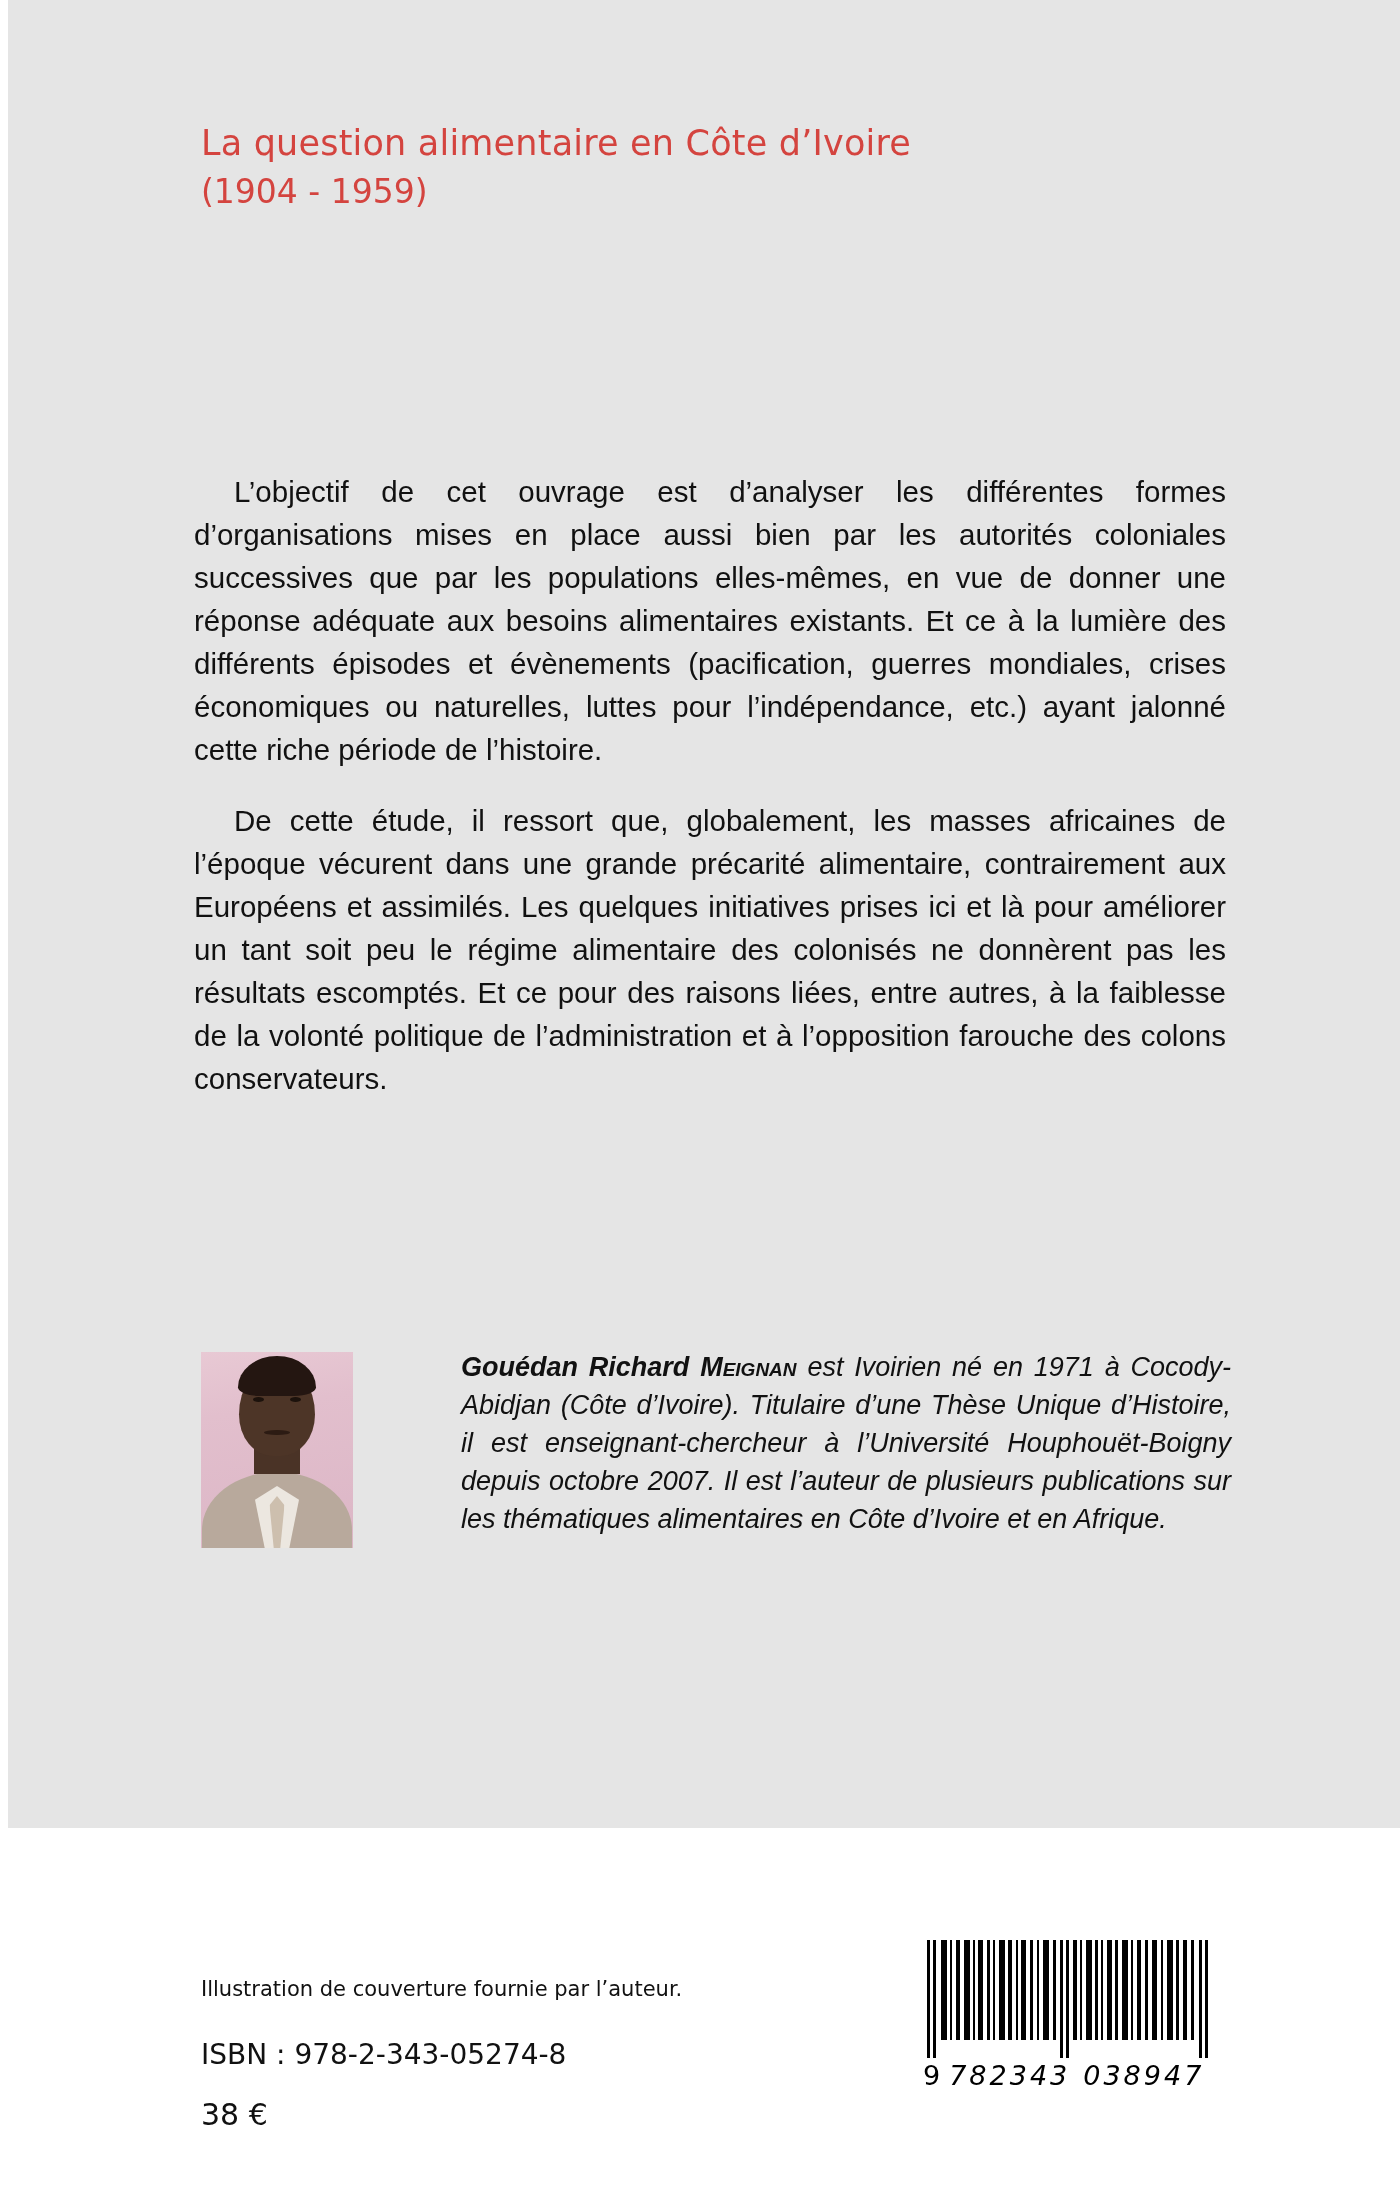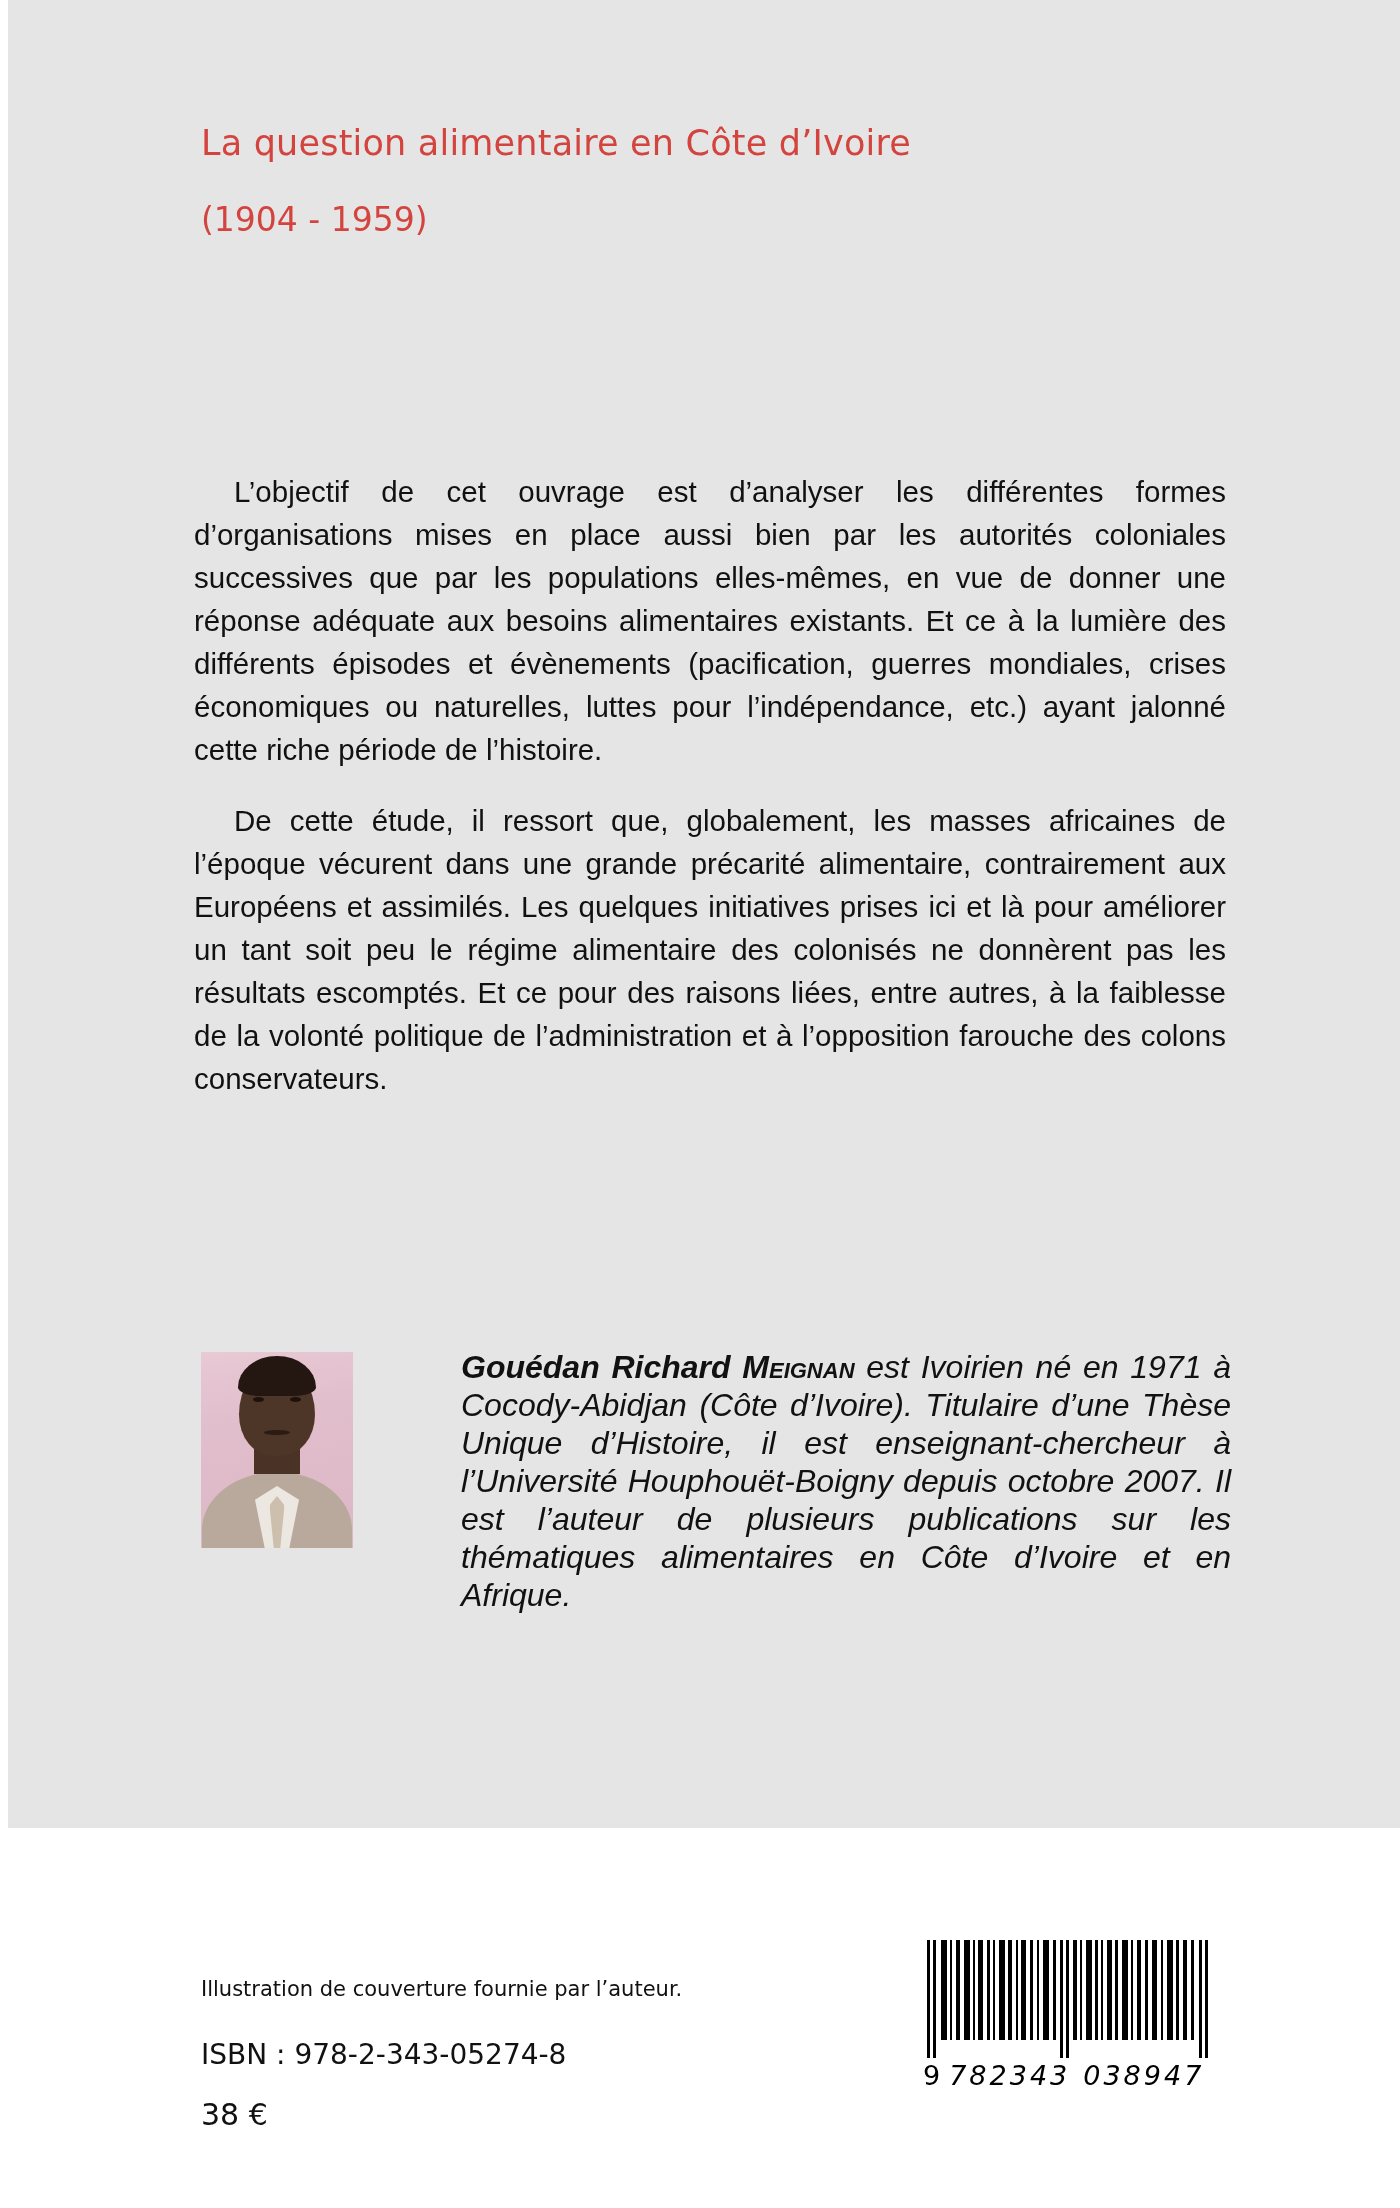--- a/index.html
+++ b/index.html
@@ -35,21 +35,21 @@
     font-size: 35px;
     line-height: 1.32;
     letter-spacing: 0.2px;
     font-weight: 400;
   }
   .title-years {
     color: #d4443f;
     font-family: "DejaVu Sans", sans-serif;
     font-size: 33px;
     line-height: 1.6;
-    margin-top: 28px;
+    margin-top: 0;
   }
 
   
   .body-text {
     position: absolute;
     left: 186px;
     top: 470px;
     width: 1032px;
     color: #111111;
     font-family: "Liberation Sans", sans-serif;
@@ -162,21 +162,21 @@
     border-radius: 50%;
   }
 
   .author-text {
     position: absolute;
     left: 260px;
     top: 0;
     width: 770px;
     font-family: "Liberation Sans", sans-serif;
     font-style: italic;
-    font-size: 32px;
+    font-size: 27px;
     line-height: 38px;
     color: #111111;
     text-align: justify;
   }
   .author-name {
     font-weight: bold;
     font-style: italic;
   }
   .smallcaps {
     font-variant: small-caps;

